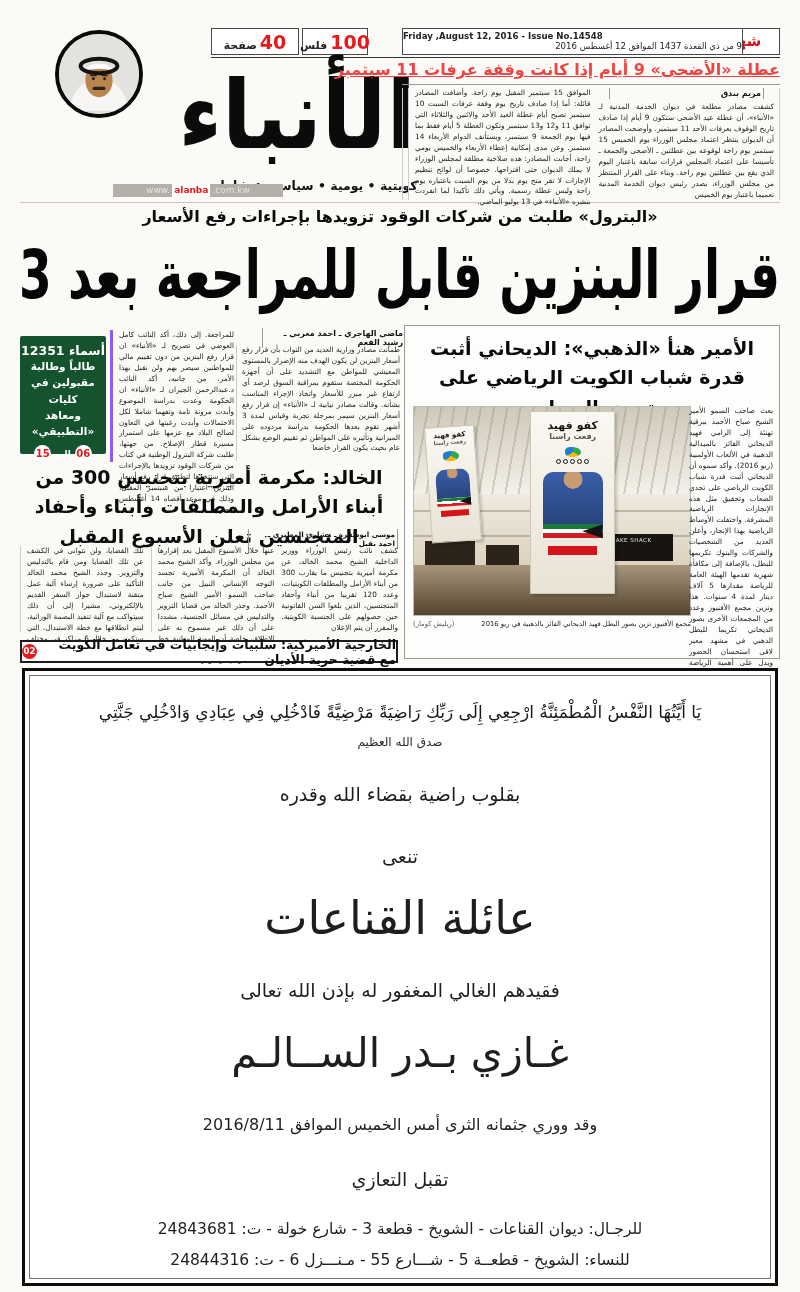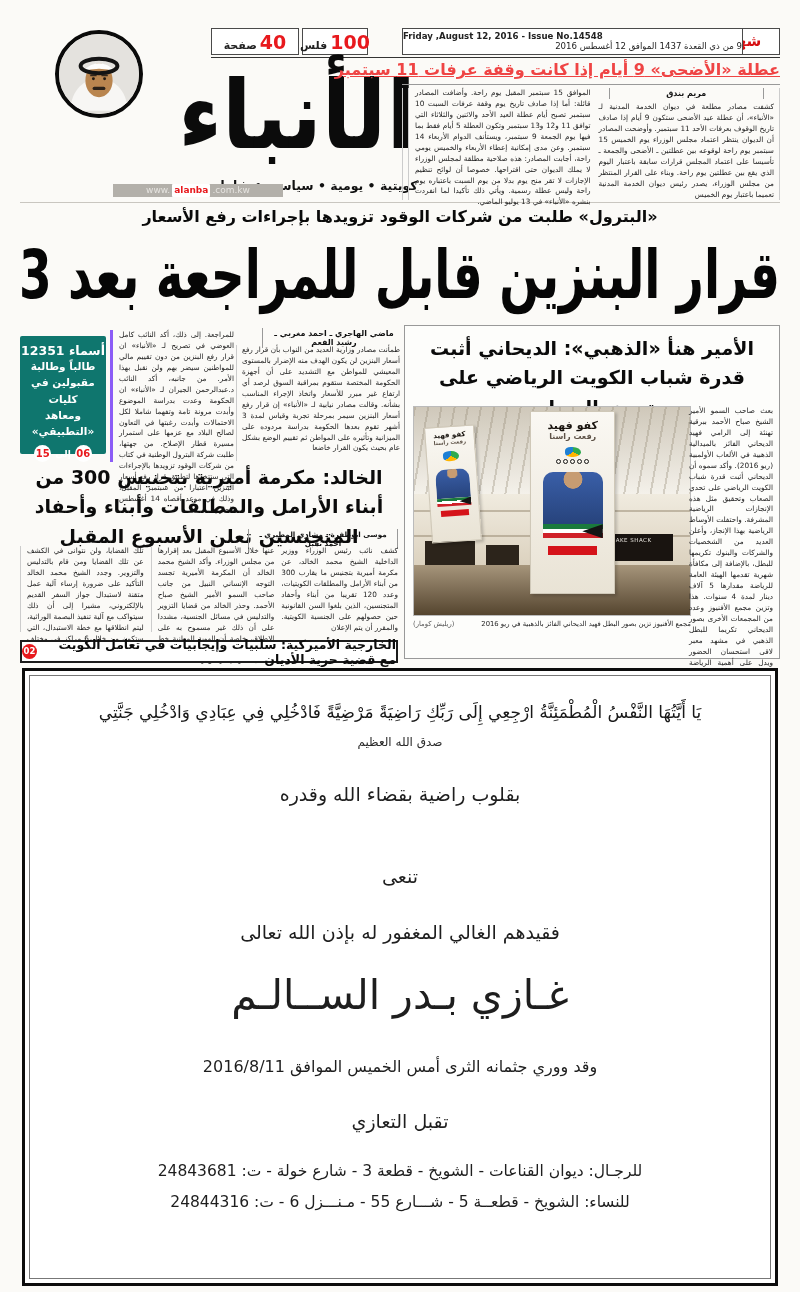--- a/index.html
+++ b/index.html
@@ -33,32 +33,32 @@
   .urlbar { position:absolute; left:113px; top:184px; width:170px; height:13px; background:#b3b0aa; display:flex; justify-content:center; align-items:center; gap:2px; direction:ltr; font-size:9px; line-height:13px; }
   .urlbar .u1 { color:#e6e4e0; } .urlbar .u2 { color:#e8191d; font-weight:bold; background:#fff; padding:0 2px; border-radius:1px; }
 
   
   .hol-headline { position:absolute; left:402px; top:60px; width:378px; font-size:16px; font-weight:bold; white-space:nowrap; color:#ef4444;text-decoration:underline; }
   .hol-rule { position:absolute; left:402px; top:84px; width:378px; border-top:1px solid #999; }
   .hol-cols { position:absolute; left:402px; top:88px; width:378px; height:112px; display:flex; gap:8px; border-left:1px solid #ccc; border-right:1px solid #ccc; padding:0 5px; }
   .hol-cols > div { flex:1; }
   .sep { border-left:1px solid #ccc; padding-left:6px; }
   .body-txt { font-size:7.3px; line-height:1.5; text-align:justify; color:#1c1c1c; }
-  .byline { display:block; font-size:8px; font-weight:bold; text-align:center; color:#111; border-left:1px solid #999; border-right:1px solid #999; margin:0 10px 3px; padding:1px 2px; }
+  .byline { display:block; font-size:8px; font-weight:bold; color:#111; border-left:1px solid #999; border-right:1px solid #999; margin:0 10px 3px; padding:1px 2px; }
 
   
   .kicker { position:absolute; left:20px; top:207px; width:760px; text-align:center; font-size:16px; font-weight:bold; color:#0a0a0a; }
   .lead-headline { position:absolute; left:20px; top:231px; width:760px; height:88px; font-size:47px; font-weight:bold; text-align:center; white-space:nowrap; line-height:88px; letter-spacing:-2px; color:#060606; transform:scaleY(1.42); }
 
   
   .lead-byline { position:absolute; left:252px; top:328px; width:164px; }
   .lead-colR { position:absolute; left:236px; top:345px; width:164px; height:116px; border-left:1px solid #ccc; padding-left:5px; }
   .lead-colL { position:absolute; left:110px; top:330px; width:124px; height:132px; border-left:3px solid #8b5cf6; padding-left:6px; }
 
-  .acc-box { position:absolute; left:20px; top:336px; width:86px; height:118px; background:#0f766e; border-radius:2px; color:#fff; text-align:center; padding-top:7px; }
+  .acc-box { position:absolute; left:20px; top:336px; width:86px; height:118px; background:#14532d; border-radius:2px; color:#fff; text-align:center; padding-top:7px; }
   .acc-l1 { font-size:12.5px; font-weight:bold; }
   .acc-l  { font-size:10.5px; font-weight:bold; line-height:1.55; }
   .acc-pages { margin-top:6px; display:flex; justify-content:center; align-items:center; gap:4px; font-size:9px; font-weight:bold; }
   .num-circle { display:inline-block; width:17px; height:17px; border-radius:50%; background:#fff; color:#e8191d; font-size:10px; font-weight:bold; line-height:17px; }
 
   
   .kh-headline { position:absolute; left:20px; top:463px; width:378px; font-size:19px; line-height:1.55; font-weight:bold; text-align:center; color:#0b0b0b; }
   .kh-byline { position:absolute; left:248px; top:529px; width:150px; }
   .kh-byline .byline { font-size:7.2px; margin:0; }
   .kh-cols { position:absolute; left:20px; top:546px; width:378px; height:86px; display:flex; gap:7px; }
@@ -99,21 +99,21 @@
   .banner-side .red-tag { height:6px; margin-top:4px; }
   .amir-caption { position:absolute; left:8px; top:294px; width:278px; display:flex; justify-content:space-between; font-size:6.8px; color:#222; }
   .credit { color:#555; direction:rtl; }
 
   
   .obit { position:absolute; left:22px; top:668px; width:756px; height:618px; border:3.5px solid #0c0c0c; background:#fff; }
   .obit-inner { position:absolute; inset:4px; border:1px solid #777; text-align:center; color:#1e1e1e; overflow:hidden; }
   .verse { margin-top:26px; font-size:17px; white-space:nowrap; color:#181818; }
   .sadaqa { margin-top:13px; font-size:12px; color:#2a2a2a; }
   .opening { margin-top:34px; font-size:19px; }
-  .announce { margin-top:60px; font-size:19px; }
+  .announce { margin-top:40px; font-size:19px; }
   .family { margin-top:24px; font-size:46px; letter-spacing:1px; }
   .dec-intro { margin-top:34px; font-size:19px; }
   .dec-name { margin-top:28px; font-size:41px; letter-spacing:1px; }
   .burial { margin-top:38px; font-size:16px; }
   .cond { margin-top:34px; font-size:19px; }
   .men { margin-top:30px; font-size:15.5px; }
   .women { margin-top:13px; font-size:15.5px; }
 </style>
 </head>
 <body>
@@ -265,20 +265,21 @@
       <span class="details">التفاصيل ص32 ـ 33</span>
     </div>
   </div>
 
   <div class="obit">
     <div class="obit-inner">
       <div class="verse">يَا أَيَّتُهَا النَّفْسُ الْمُطْمَئِنَّةُ ارْجِعِي إِلَى رَبِّكِ رَاضِيَةً مَرْضِيَّةً فَادْخُلِي فِي عِبَادِي وَادْخُلِي جَنَّتِي</div>
       <div class="sadaqa">صدق الله العظيم</div>
       <div class="opening">بقلوب راضية بقضاء الله وقدره</div>
       <div class="announce">تنعى</div>
+      <div class="family">عائلة القناعات</div>
       <div class="dec-intro">فقيدهم الغالي المغفور له بإذن الله تعالى</div>
       <div class="dec-name">غـازي بـدر الســالـم</div>
       <div class="burial">وقد ووري جثمانه الثرى أمس الخميس الموافق 2016/8/11</div>
       <div class="cond">تقبل التعازي</div>
       <div class="men">للرجـال:  ديوان القناعات - الشويخ - قطعة 3 - شارع خولة - ت: 24843681</div>
       <div class="women">للنساء:  الشويخ - قطعــة 5 - شـــارع 55 - مـنـــزل 6 - ت: 24844316</div>
 
     </div>
   </div>
 

